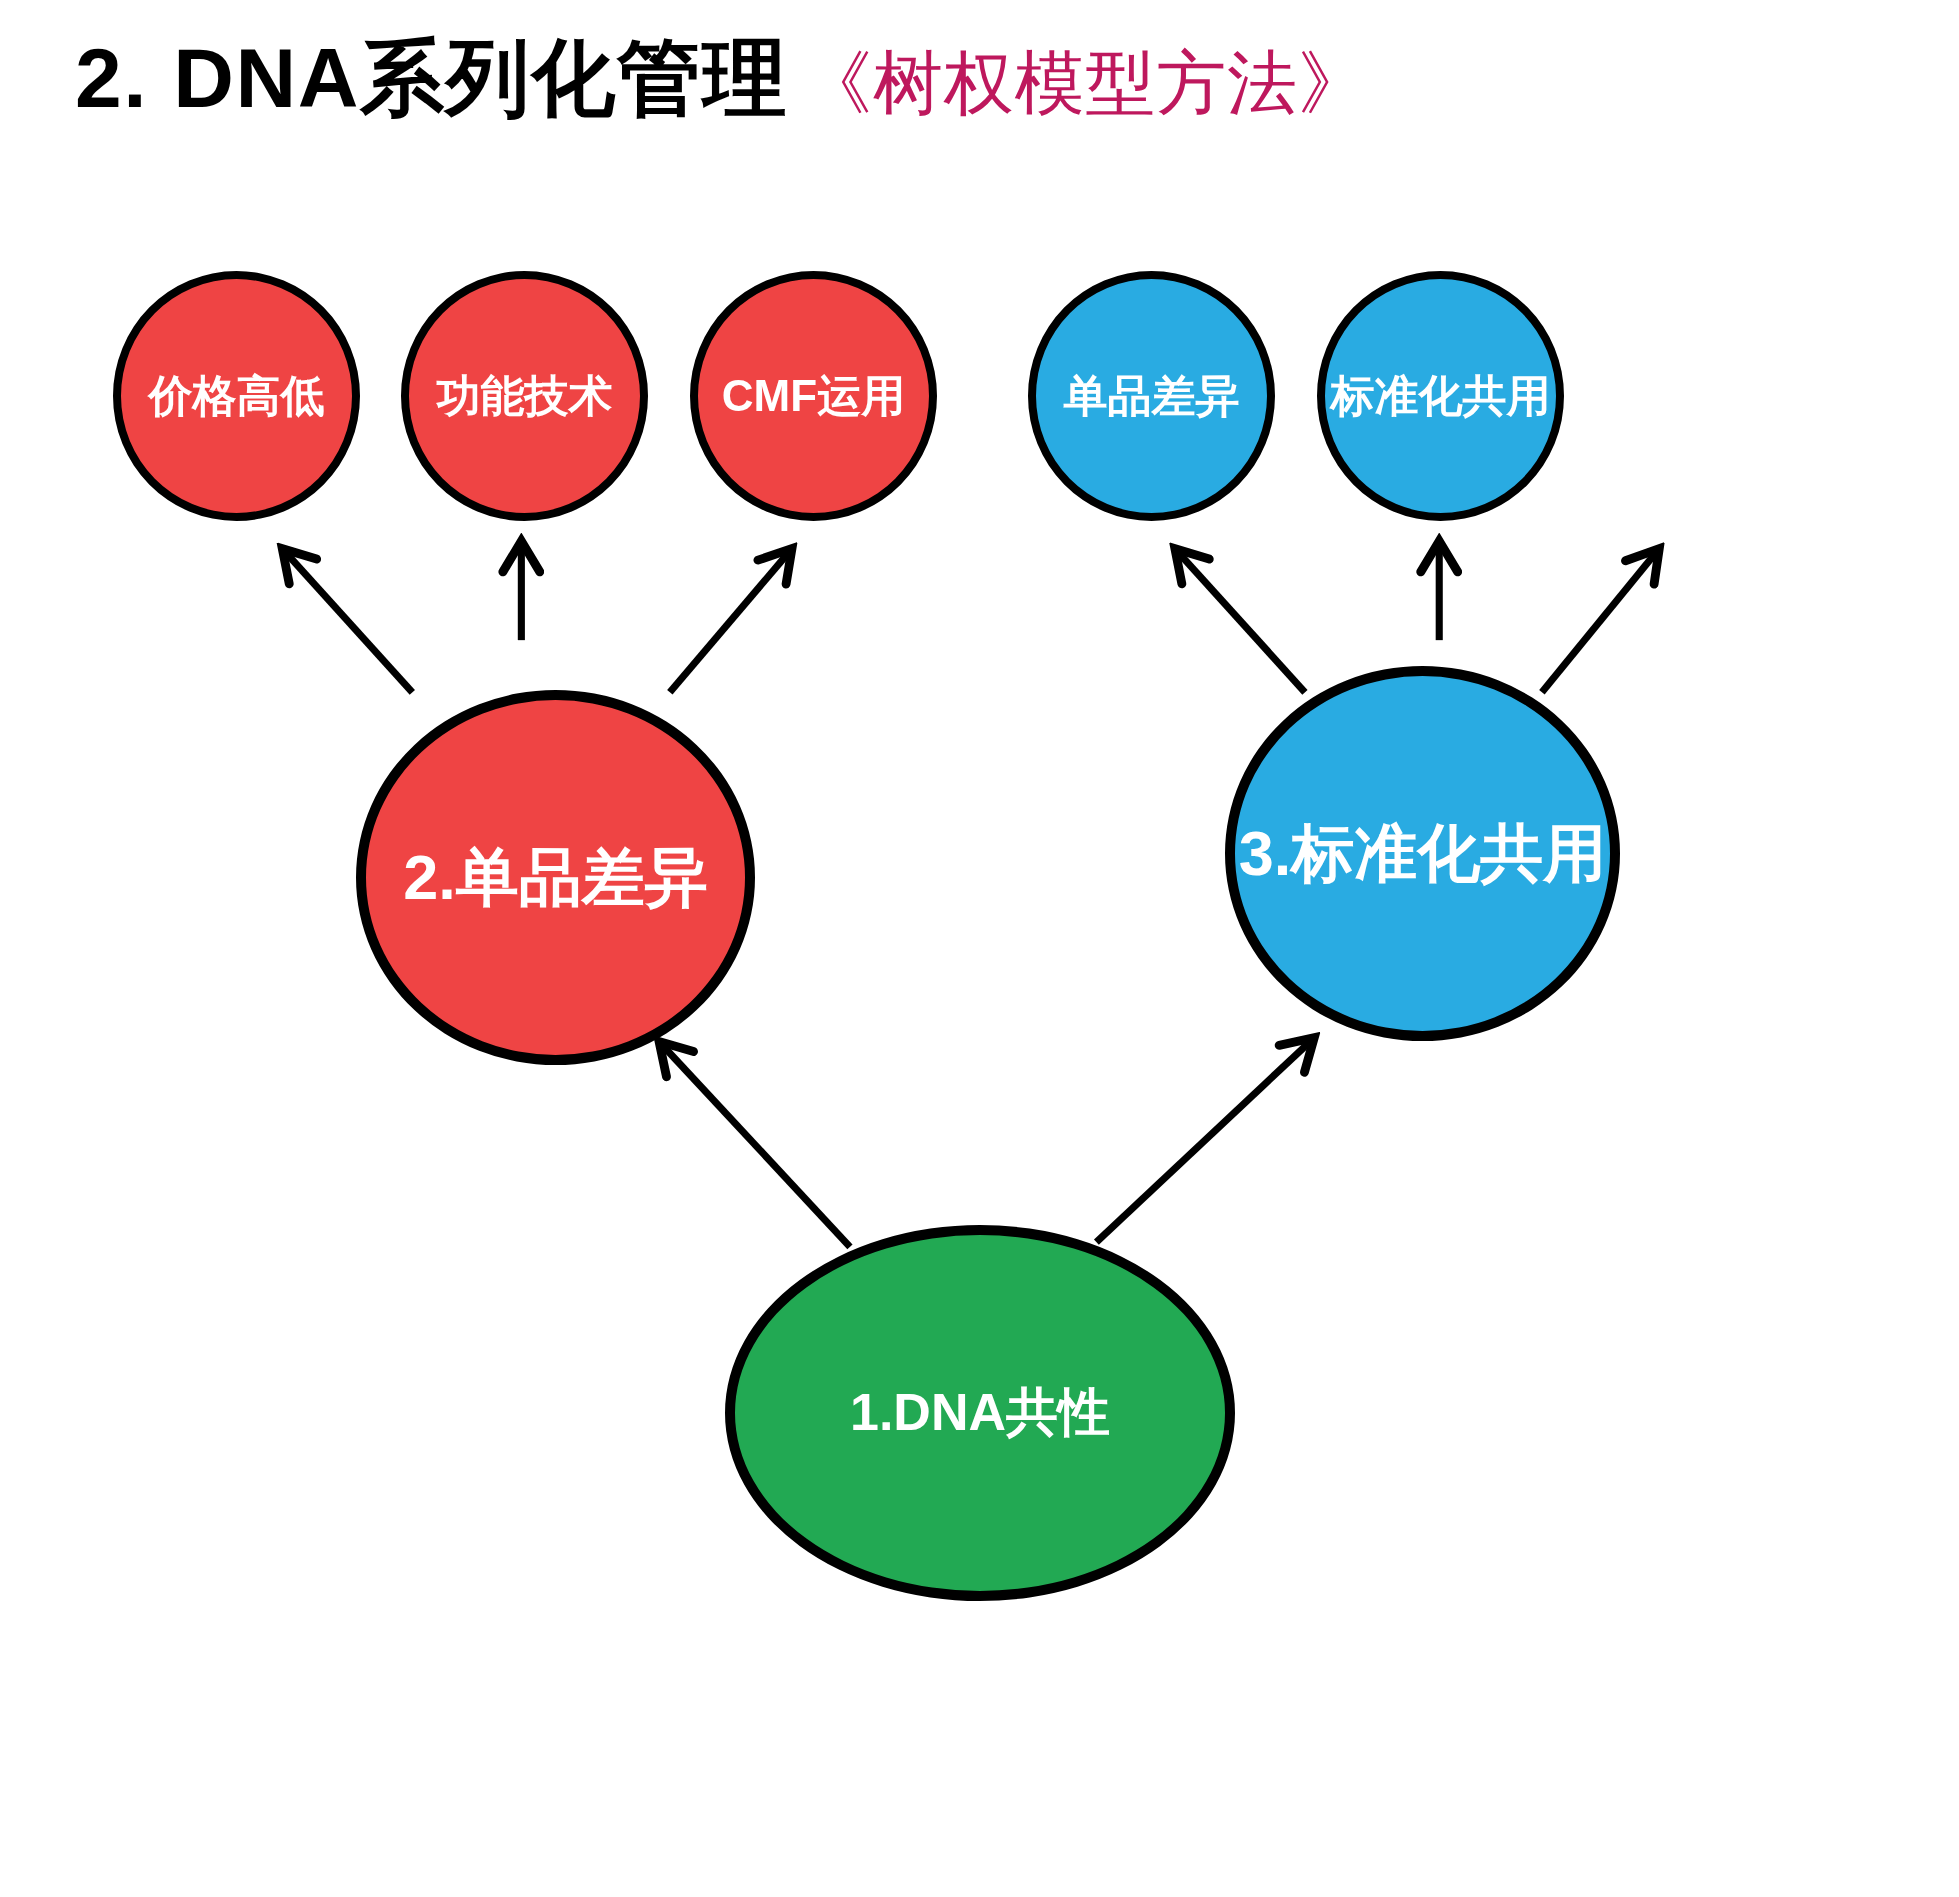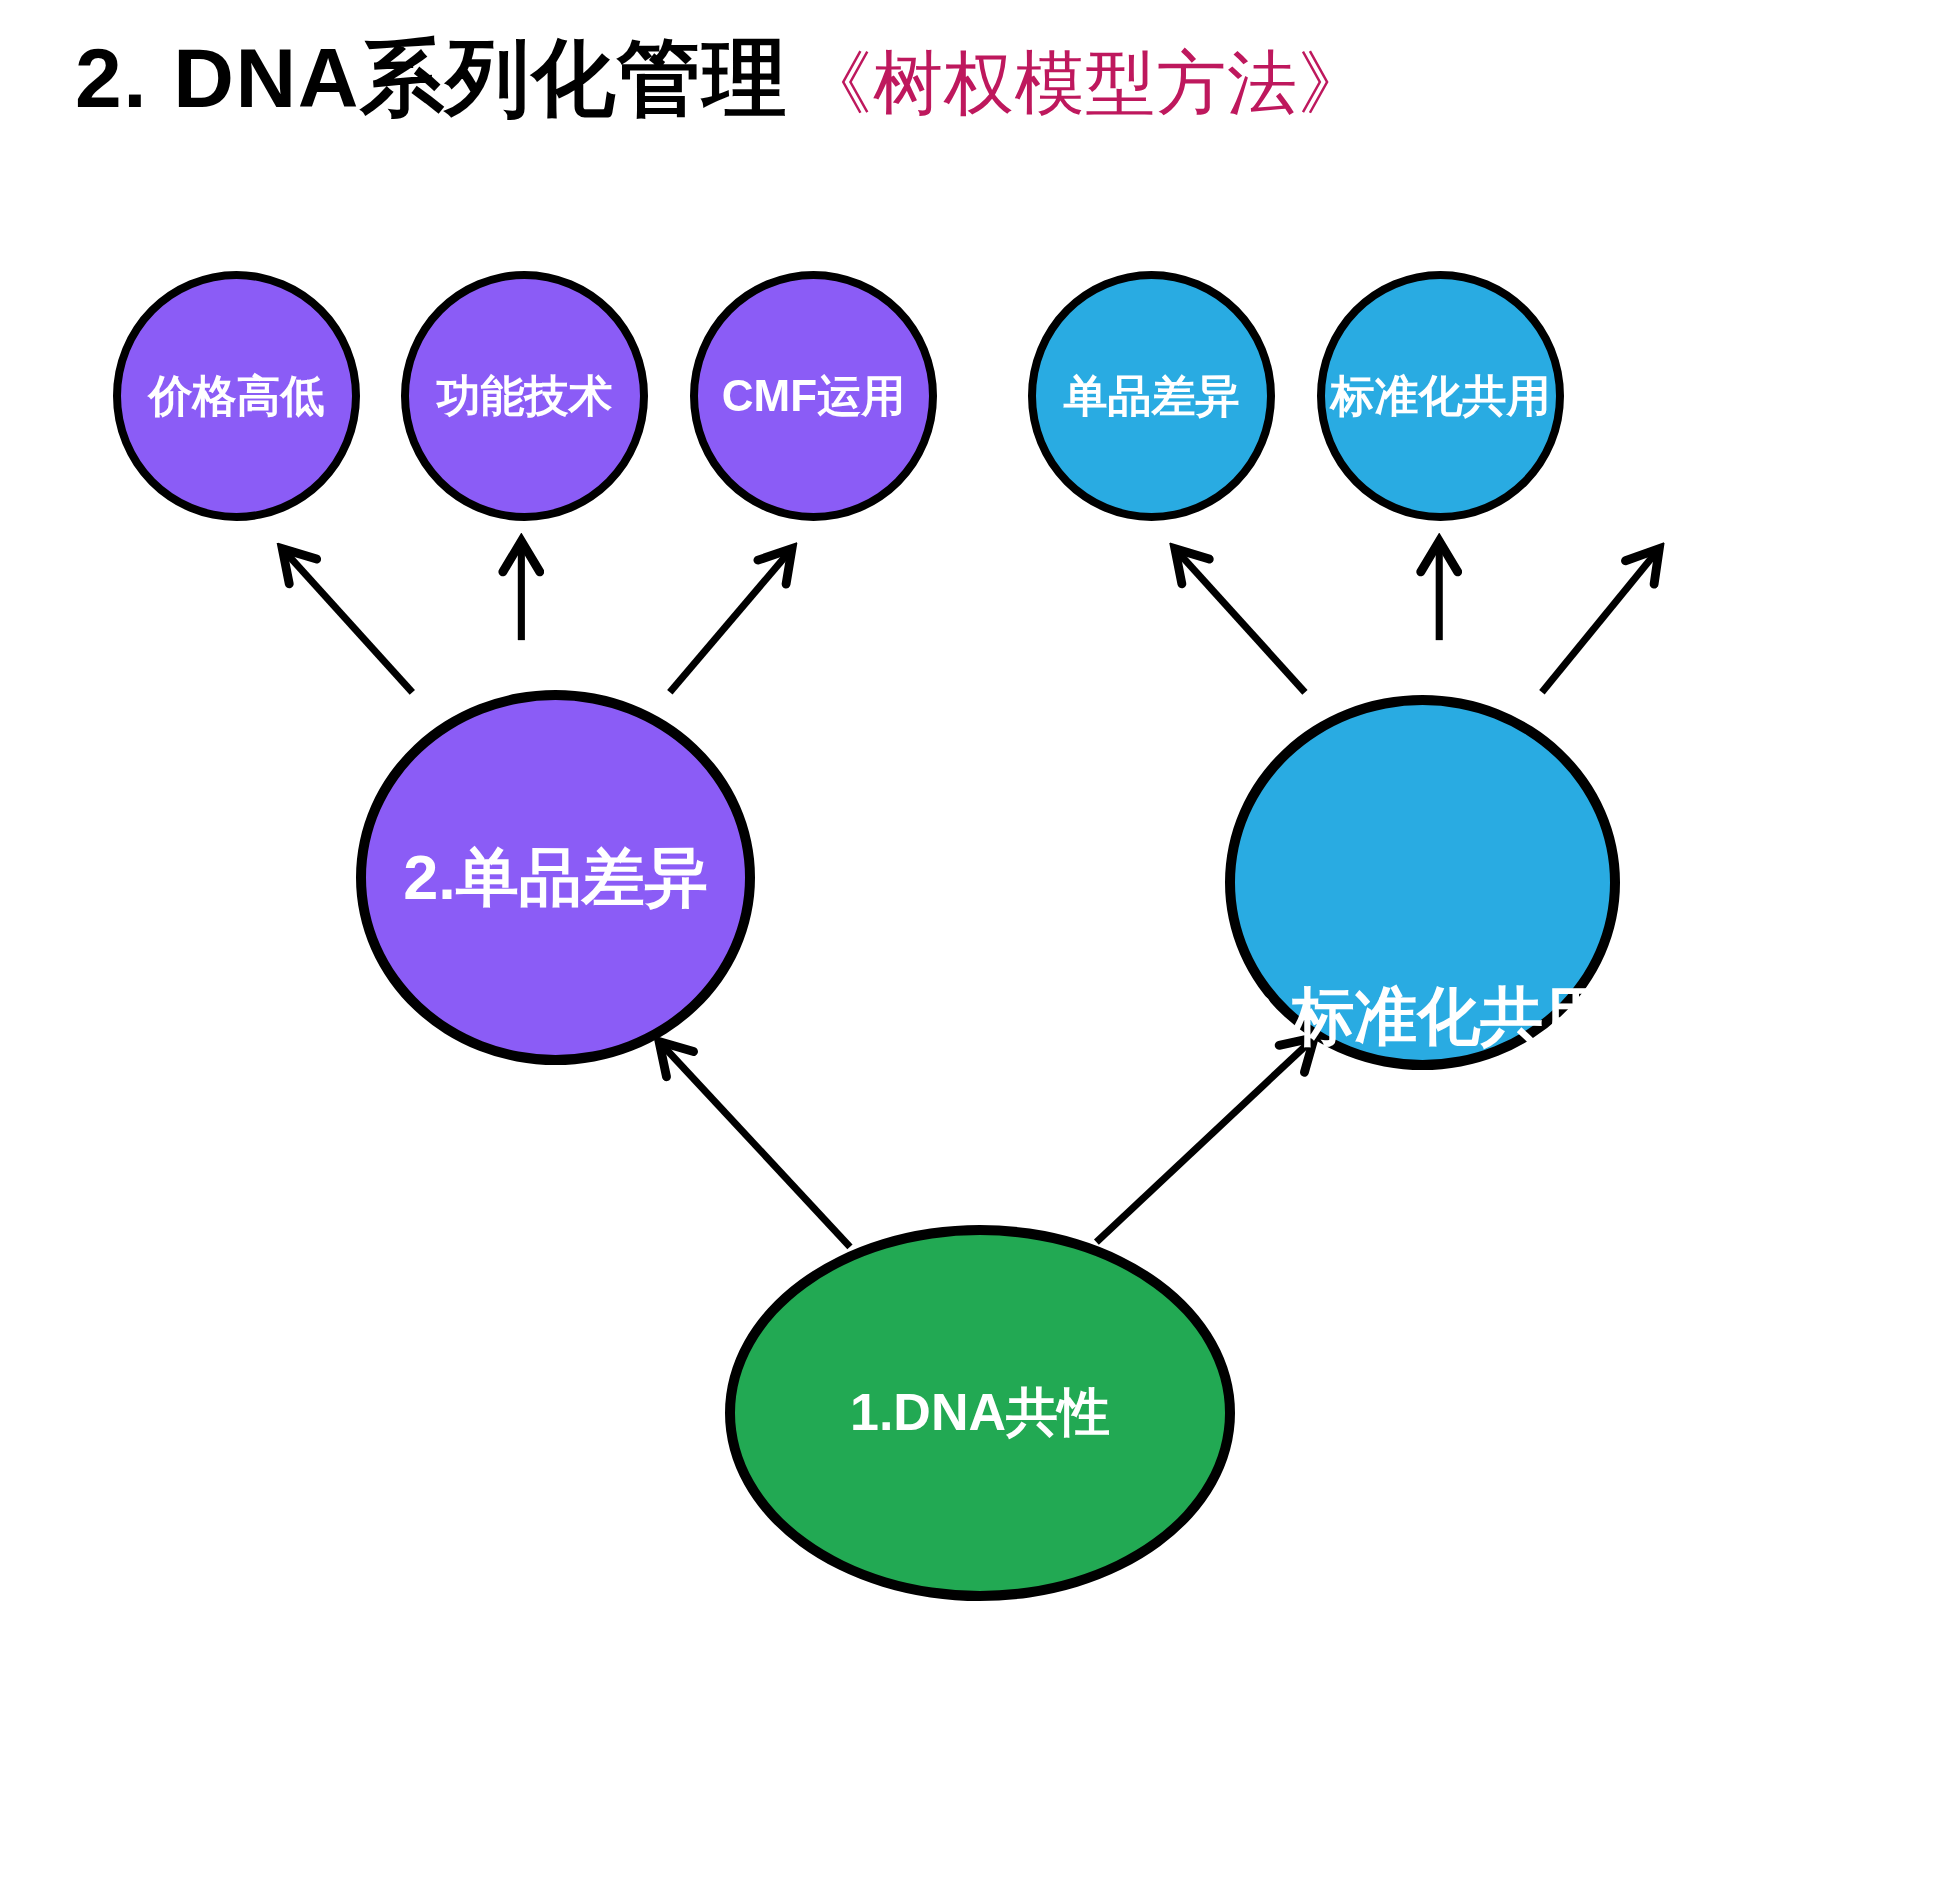--- a/index.html
+++ b/index.html
@@ -47,35 +47,35 @@
     border-radius:50%;
     display:flex;
     align-items:center;
     justify-content:center;
     color:#ffffff;
     font-weight:bold;
     text-align:center;
     white-space:nowrap;
   }
   .leaf{width:247px;height:250px;font-size:44px;}
-  .yellow{background:#8b5cf6;align-items:center;}
+  .yellow{background:#ef4444;align-items:center;}
   .blue{background:#29ABE2;}
   .green{background:#22A953;}
   .leaf1{left:113px;top:271px;}
   .leaf2{left:401px;top:271px;}
   .leaf3{left:690px;top:271px;}
   .leaf4{left:1028px;top:271px;}
   .leaf5{left:1317px;top:271px;}
   .leaf6{left:1607px;top:271px;}
   .branch{
     border-width:10.3px;
     font-size:63px;
   }
   .branch-yellow{left:356px;top:690px;width:399px;height:375px;}
-  .branch-blue{left:1225px;top:695px;width:395px;height:375px;align-items:flex-end;}
+  .branch-blue{left:1225px;top:666px;width:395px;height:375px;}
   .root{
     border-width:10.3px;
     left:725px;top:1225px;width:510px;height:376px;
     font-size:52px;
   }
 </style>
 </head>
 <body>
 
 <div class="canvas">

